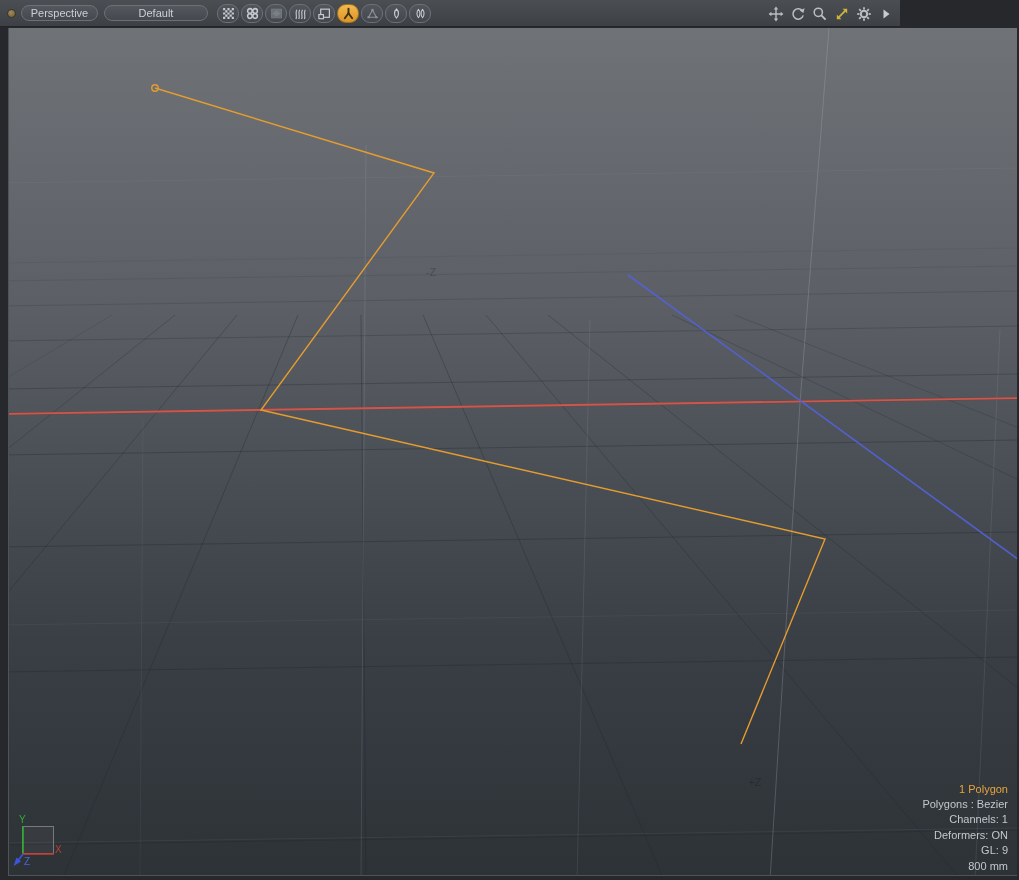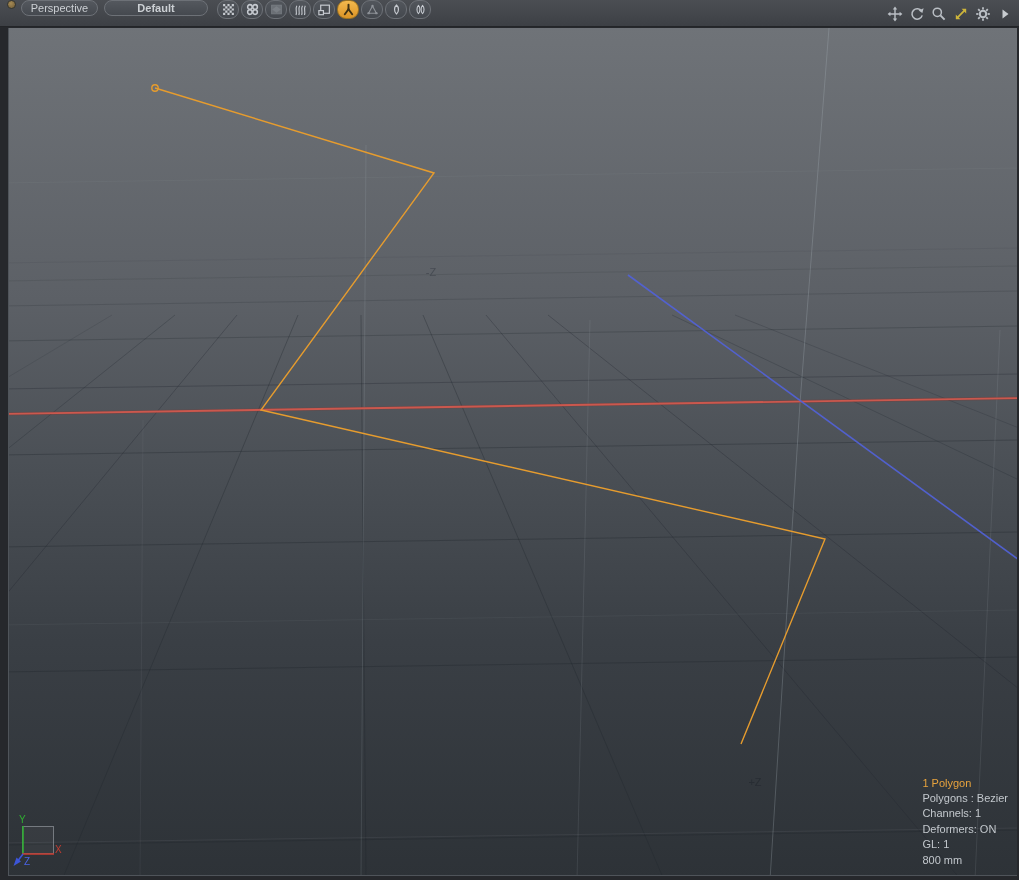--- a/index.html
+++ b/index.html
@@ -3,58 +3,58 @@
 <meta charset="utf-8">
 <style>
   html,body{margin:0;padding:0;}
   body{
     width:1019px;height:880px;position:relative;overflow:hidden;
     background:#26282c;font-family:"Liberation Sans",sans-serif;
     -webkit-font-smoothing:antialiased;
   }
   
   .topbar{
-    position:absolute;top:0;left:0;width:1019px;height:27px;z-index:5;
+    position:absolute;top:0;left:0;width:900px;height:27px;z-index:5;
     background:linear-gradient(#4b4e53,#3d4045);
     border-bottom:1px solid #232528;
-    display:flex;align-items:flex-start;box-sizing:border-box;
+    display:flex;align-items:center;box-sizing:border-box;
   }
   .indicator{
     width:7px;height:7px;border-radius:50%;
     background:radial-gradient(circle at 40% 35%,#a58a55,#6e5a35);
     border:1px solid #34352f;margin-left:7px;flex:0 0 auto;
   }
   .pill{
     height:16px;border:1px solid #6d7177;border-radius:9px;
     background:linear-gradient(#54585e,#45494f);
     color:#ccd0d4;font-size:11px;font-family:"Liberation Sans",sans-serif;
     display:flex;align-items:center;justify-content:center;
     padding:0;box-sizing:border-box;cursor:default;
   }
   .pill.view{width:77px;margin-left:5px;}
-  .pill.shade{width:104px;margin-left:6px;font-weight:bold;}
+  .pill.shade{width:104px;margin-left:6px;}
   .iconbtn{
     width:22px;height:19px;border:1px solid #6d7177;border-radius:9px;
     background:linear-gradient(#52565c,#44484e);
     margin-left:2px;display:flex;align-items:center;justify-content:center;
     padding:0;box-sizing:border-box;cursor:default;
   }
   .iconbtn.first{margin-left:9px;}
   .iconbtn.active{background:linear-gradient(#f3b94e,#dc9426);border-color:#9c7322;}
   .iconbtn svg{display:block;}
   .dim{opacity:.55;}
   .navicons{
     position:absolute;right:6px;top:0;height:27px;
     display:flex;align-items:center;gap:5px;
   }
   .navicons .nico{display:flex;align-items:center;justify-content:center;width:17px;height:17px;}
   
   .stats{
-    position:absolute;right:11px;bottom:12px;z-index:4;
-    text-align:left;font-size:11px;line-height:15.4px;color:#c3c8cd;
+    position:absolute;right:11px;bottom:6px;z-index:4;
+    text-align:right;font-size:11px;line-height:15.4px;color:#c3c8cd;
   }
   .stats .sel{color:#e8a33d;}
   #scene{position:absolute;top:0;left:0;z-index:1;}
   svg text{font-family:"Liberation Sans",sans-serif;}
 </style>
 </head>
 <body>
 
 <svg id="scene" width="1019" height="880" viewBox="0 0 1019 880">
   <defs>
@@ -264,15 +264,15 @@
       </svg>
     </span>
   </div>
 </div>
 
 <div class="stats">
   <div class="sel">1 Polygon</div>
   <div>Polygons : Bezier</div>
   <div>Channels: 1</div>
   <div>Deformers: ON</div>
-  <div>GL: 1</div>
+  <div>GL: 9</div>
   <div>800 mm</div>
 </div>
 
 </body></html>

